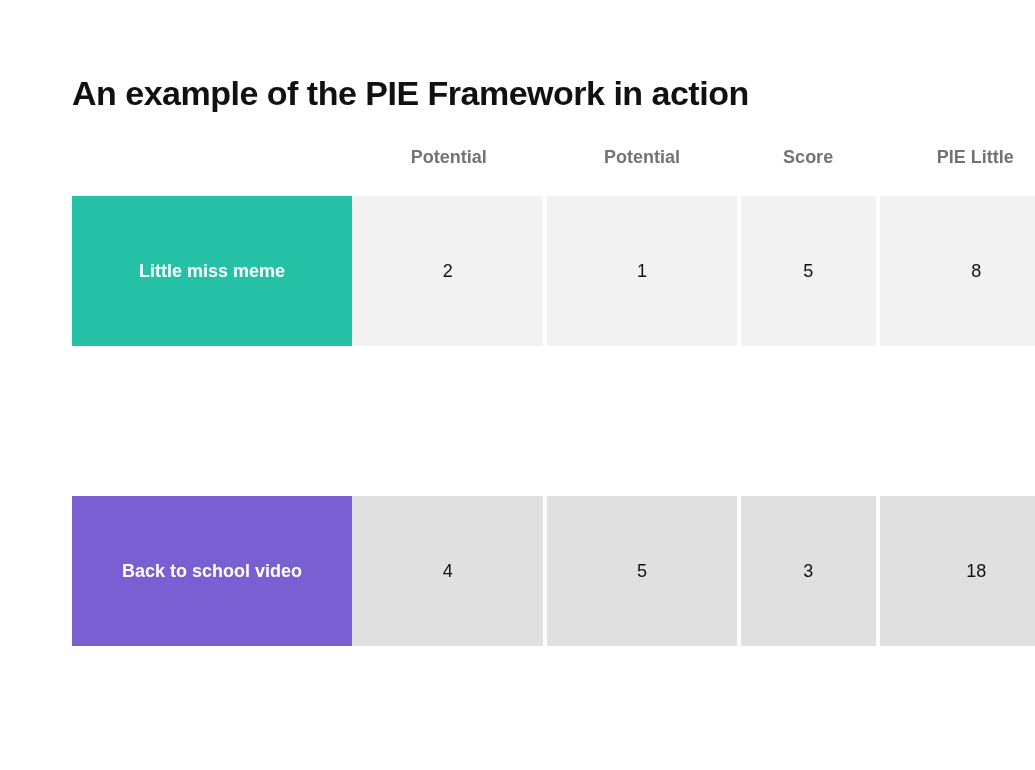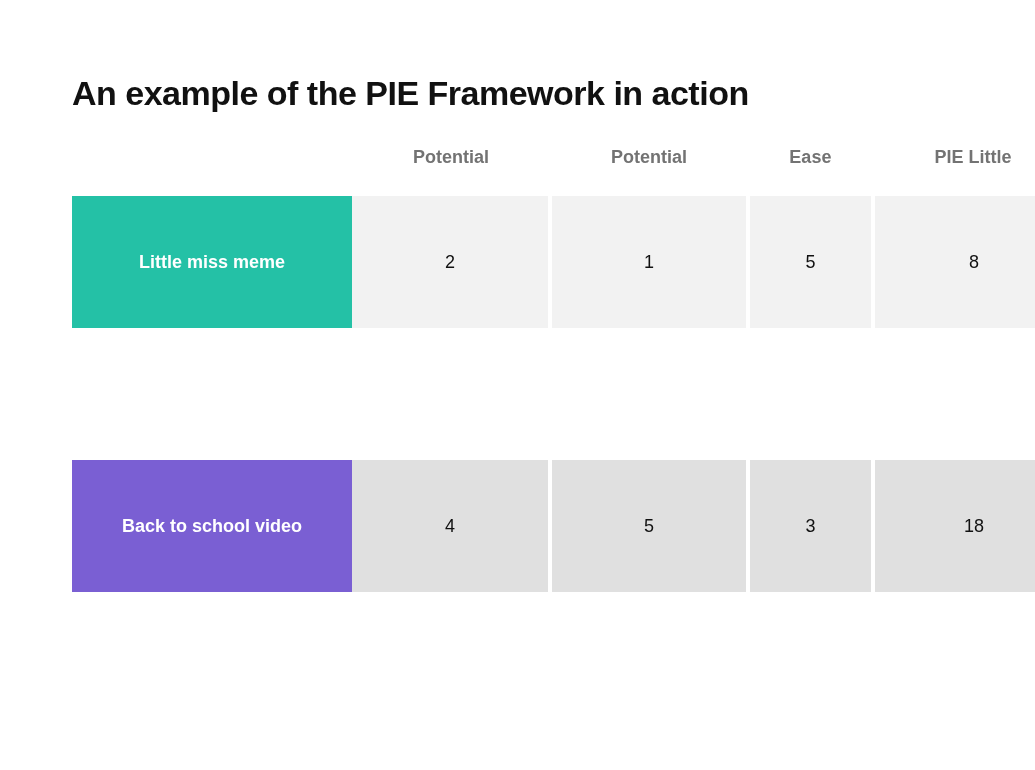--- a/index.html
+++ b/index.html
@@ -6,21 +6,21 @@
   html, body { width: 1035px; height: 770px; background: #fff; font-family: -apple-system, BlinkMacSystemFont, "Segoe UI", Helvetica, Arial, sans-serif; color: #1a1a1a; }
   .page { width: 1035px; height: 770px; padding: 26px 10px 18px 24px; display: flex; flex-direction: column; }
   .title { font-size: 34px; font-weight: 800; letter-spacing: -0.5px; color: #111; margin-bottom: 10px; }
   .subtitle { font-size: 16px; color: #6f6f6f; margin-bottom: 46px; }
   .table { width: 100%; border-collapse: collapse; }
   .table th, .table td { text-align: center; }
   .rowname-col { width: 280px; }
   .data-col { width: calc((100% - 280px)/4); }
   .table thead th { font-size: 18px; font-weight: 700; color: #737373; padding: 12px 8px 28px 8px; }
   .table thead th.rowname-header { }
-  .table tbody td { height: 132px; vertical-align: middle; font-size: 18px; color: #111; }
+  .table tbody td { height: 150px; vertical-align: middle; font-size: 18px; color: #111; }
   .table tbody td.rowname { font-size: 18px; font-weight: 700; color: #fff; }
   .gap { height: 6px; }
   .row-teal .rowname { background: #24c1a6; }
   .row-teal .cell { background: #f2f2f2; border-right: 4px solid #fff; }
   .row-teal .cell:last-child { border-right: 0; }
   .row-purple .rowname { background: #7a5fd3; }
   .row-purple .cell { background: #e0e0e0; border-right: 4px solid #fff; }
   .row-purple .cell:last-child { border-right: 0; }
 </style>
 </head>
@@ -35,21 +35,21 @@
       <col class="data-col">
       <col class="data-col">
       <col class="data-col">
       <col class="data-col">
     </colgroup>
     <thead>
       <tr>
         <th class="rowname-header"></th>
         <th>Potential</th>
         <th>Potential</th>
-        <th>Ease</th>
+        <th>Score</th>
         <th>PIE Little</th>
       </tr>
     </thead>
     <tbody>
       <tr class="row-teal">
         <td class="rowname">Little miss meme</td>
         <td class="cell">2</td>
         <td class="cell">1</td>
         <td class="cell">5</td>
         <td class="cell">8</td>

